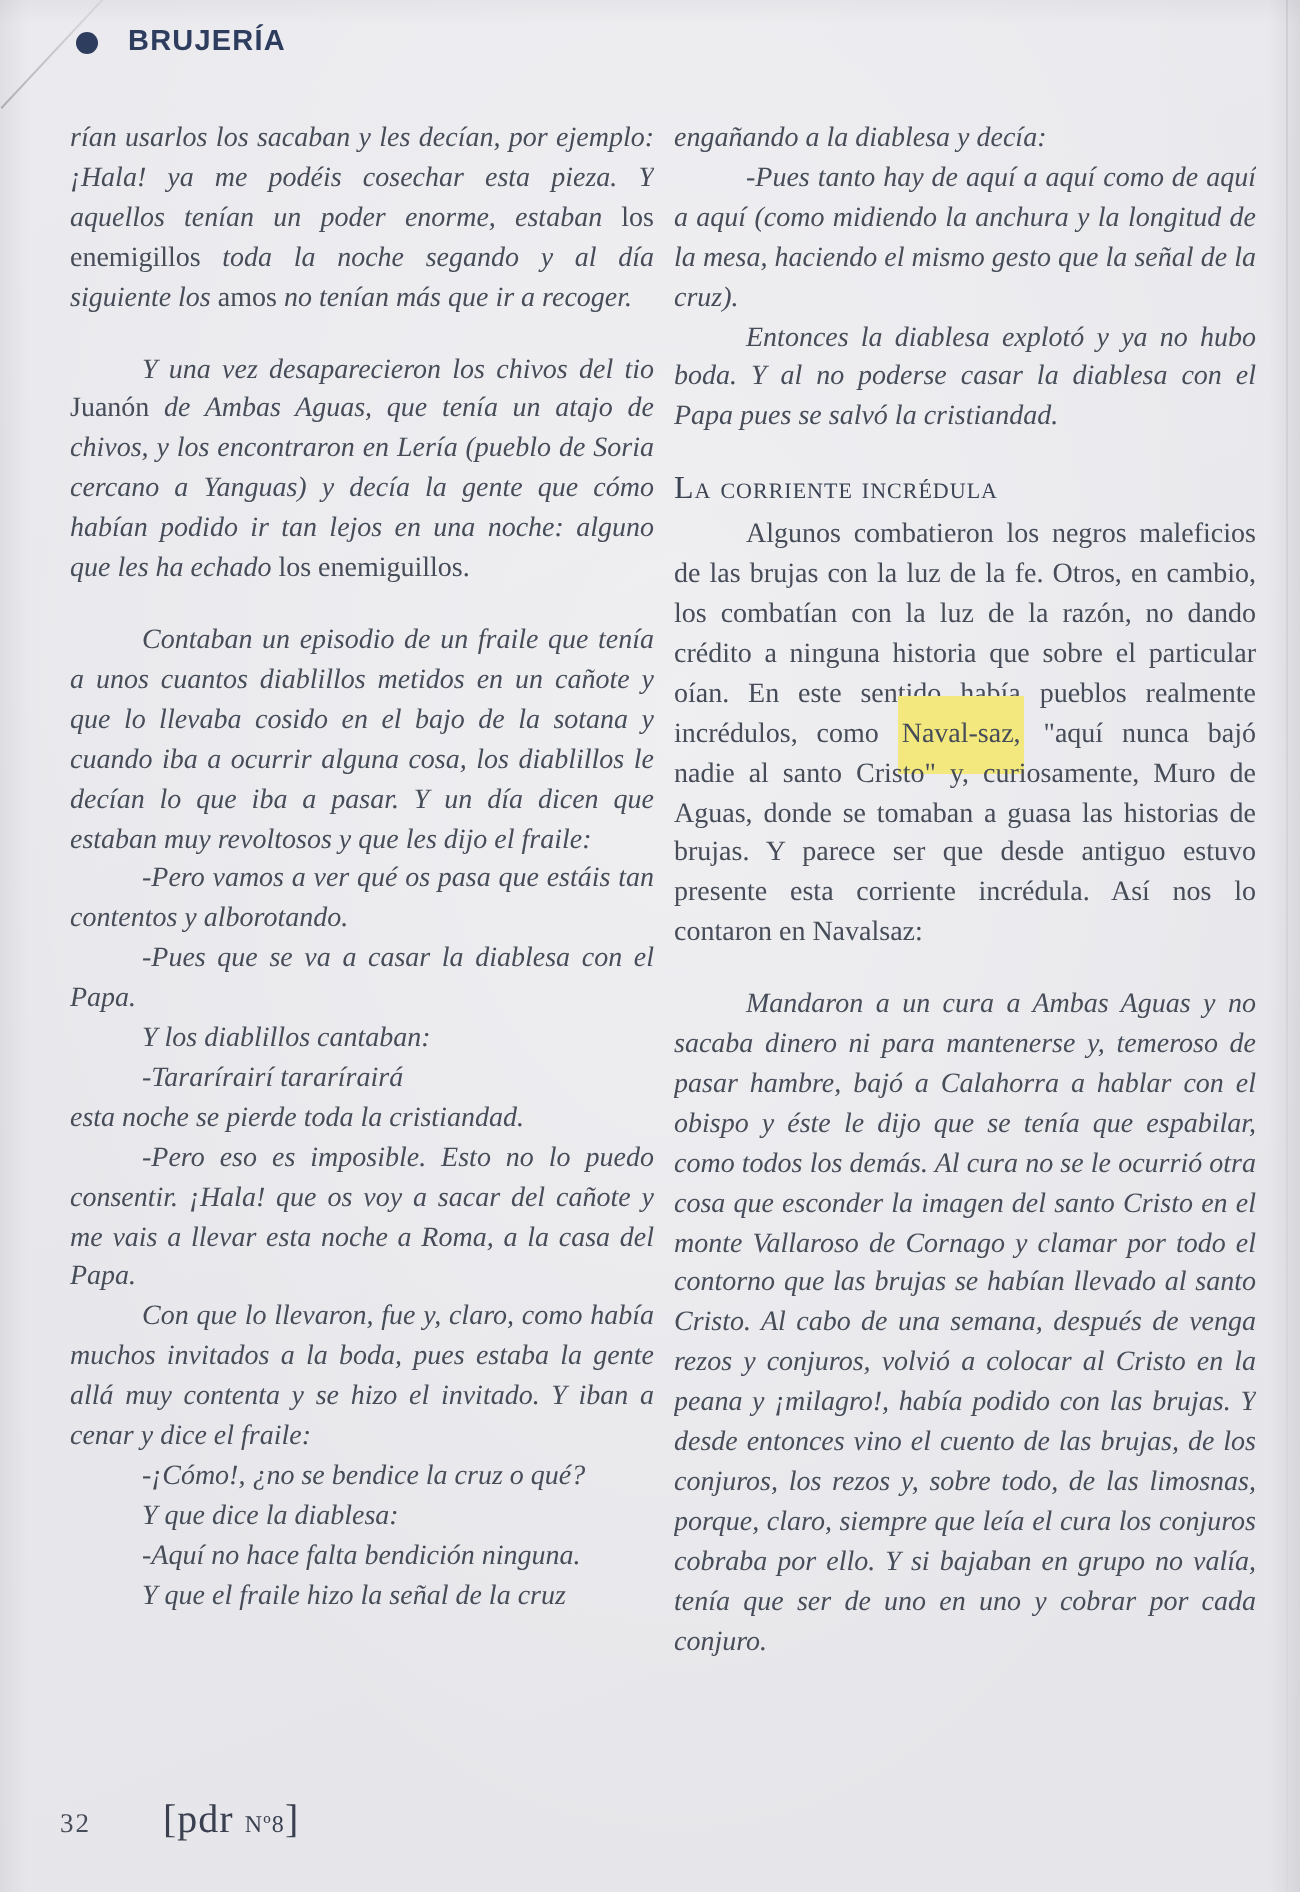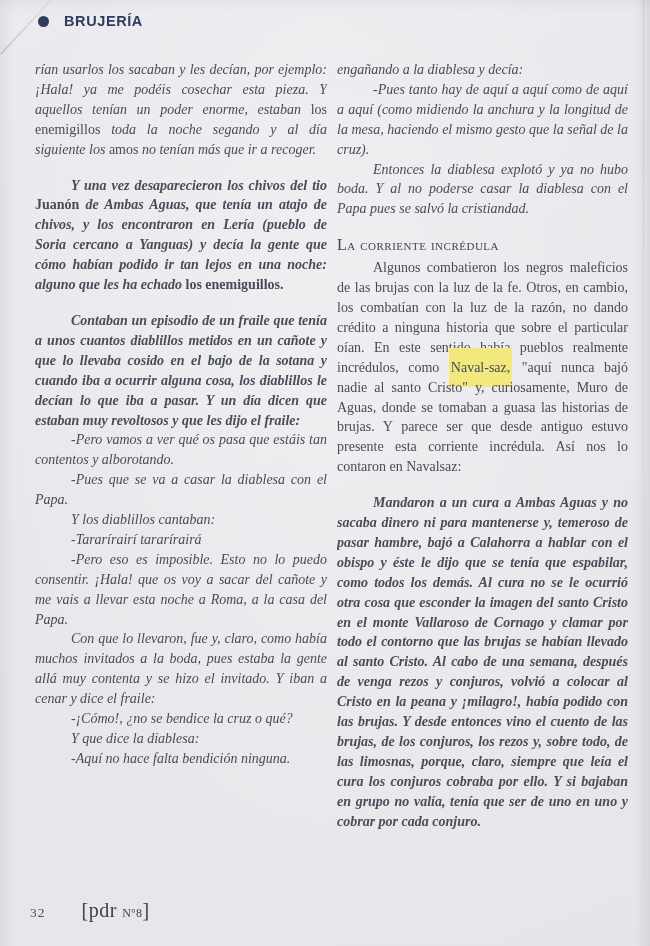--- a/index.html
+++ b/index.html
@@ -53,21 +53,21 @@
   .col{
     position:absolute;top:0;height:846px;overflow:hidden;
     font-size:14px;line-height:19.9px;
     text-align:justify;
     font-style:italic;
   }
   .col-left{left:35px;width:292px;}
   .col-right{left:337px;width:291px;}
   .col p{margin:0;padding:0;}
   .ind{text-indent:36px;}
-  .gap{margin-top:16px !important;font-weight:bold;}
+  .gap{margin-top:16px !important;}
   .roman{font-style:normal;}
   .rt-r{font-style:normal;}
   .rt-i{font-style:italic;}
   .rt-hl{font-style:normal;background:var(--highlight-yellow);padding:12px 2px;box-decoration-break:clone;}
   .subhead{
     font-style:normal;
     font-variant:small-caps;
     font-size:16px;letter-spacing:.5px;
     color:var(--heading-ink);
     margin-top:16px !important;margin-bottom:3px !important;
@@ -97,25 +97,27 @@
   <div class="columns">
 
     <div class="col col-left">
       <p><span class="rt-i">rían usarlos los sacaban y les decían, por ejemplo: ¡Hala! ya me podéis cosechar esta pieza. Y aquellos tenían un poder enorme, estaban </span><span class="rt-r">los enemigillos</span><span class="rt-i"> toda la noche segando y al día siguiente los </span><span class="rt-r">amos</span><span class="rt-i"> no tenían más que ir a recoger.</span></p>
       <p class="ind gap"><span class="rt-i">Y una vez desaparecieron los chivos del tio </span><span class="rt-r">Juanón</span><span class="rt-i"> de Ambas Aguas, que tenía un atajo de chivos, y los encontraron en Lería (pueblo de Soria cercano a Yanguas) y decía la gente que cómo habían podido ir tan lejos en una noche: alguno que les ha echado </span><span class="rt-r">los enemiguillos.</span></p>
       <p class="ind gap">Contaban un episodio de un fraile que tenía a unos cuantos diablillos metidos en un cañote y que lo llevaba cosido en el bajo de la sotana y cuando iba a ocurrir alguna cosa, los diablillos le decían lo que iba a pasar. Y un día dicen que estaban muy revoltosos y que les dijo el fraile:</p>
       <p class="ind">-Pero vamos a ver qué os pasa que estáis tan contentos y alborotando.</p>
       <p class="ind">-Pues que se va a casar la diablesa con el Papa.</p>
       <p class="ind">Y los diablillos cantaban:</p>
       <p class="ind">-Tararírairí tararírairá</p>
+      <p>esta noche se pierde toda la cristiandad.</p>
       <p class="ind">-Pero eso es imposible. Esto no lo puedo consentir. ¡Hala! que os voy a sacar del cañote y me vais a llevar esta noche a Roma, a la casa del Papa.</p>
       <p class="ind">Con que lo llevaron, fue y, claro, como había muchos invitados a la boda, pues estaba la gente allá muy contenta y se hizo el invitado. Y iban a cenar y dice el fraile:</p>
       <p class="ind">-¡Cómo!, ¿no se bendice la cruz o qué?</p>
       <p class="ind">Y que dice la diablesa:</p>
       <p class="ind">-Aquí no hace falta bendición ninguna.</p>
+      <p class="ind">Y que el fraile hizo la señal de la cruz</p>
     </div>
 
     <div class="col col-right">
       <p>engañando a la diablesa y decía:</p>
       <p class="ind">-Pues tanto hay de aquí a aquí como de aquí a aquí (como midiendo la anchura y la longitud de la mesa, haciendo el mismo gesto que la señal de la cruz).</p>
       <p class="ind">Entonces la diablesa explotó y ya no hubo boda. Y al no poderse casar la diablesa con el Papa pues se salvó la cristiandad.</p>
       <p class="subhead">La corriente incrédula</p>
       <p class="ind roman"><span class="rt-r">Algunos combatieron los negros maleficios de las brujas con la luz de la fe. Otros, en cambio, los combatían con la luz de la razón, no dando crédito a ninguna historia que sobre el particular oían. En este sentido había pueblos realmente incrédulos, como </span><span class="rt-hl">Naval-saz,</span><span class="rt-r"> "aquí nunca bajó nadie al santo Cristo" y, curiosamente, Muro de Aguas, donde se tomaban a guasa las historias de brujas. Y parece ser que desde antiguo estuvo presente esta corriente incrédula. Así nos lo contaron en Navalsaz:</span></p>
       <p class="ind gap">Mandaron a un cura a Ambas Aguas y no sacaba dinero ni para mantenerse y, temeroso de pasar hambre, bajó a Calahorra a hablar con el obispo y éste le dijo que se tenía que espabilar, como todos los demás. Al cura no se le ocurrió otra cosa que esconder la imagen del santo Cristo en el monte Vallaroso de Cornago y clamar por todo el contorno que las brujas se habían llevado al santo Cristo. Al cabo de una semana, después de venga rezos y conjuros, volvió a colocar al Cristo en la peana y ¡milagro!, había podido con las brujas. Y desde entonces vino el cuento de las brujas, de los conjuros, los rezos y, sobre todo, de las limosnas, porque, claro, siempre que leía el cura los conjuros cobraba por ello. Y si bajaban en grupo no valía, tenía que ser de uno en uno y cobrar por cada conjuro.</p>
     </div>

